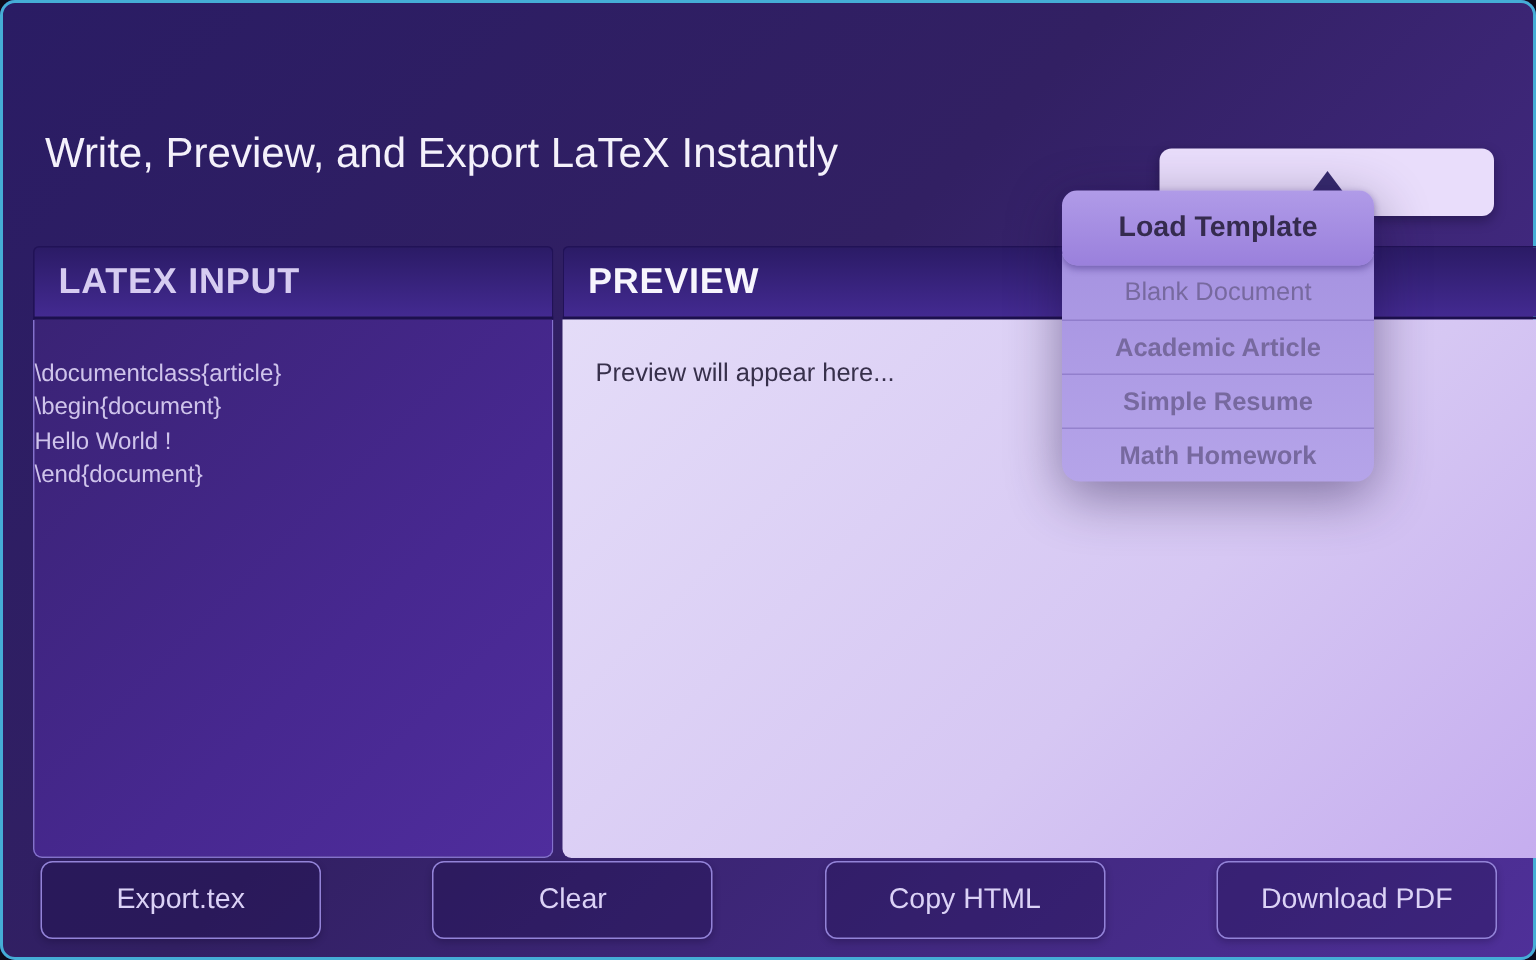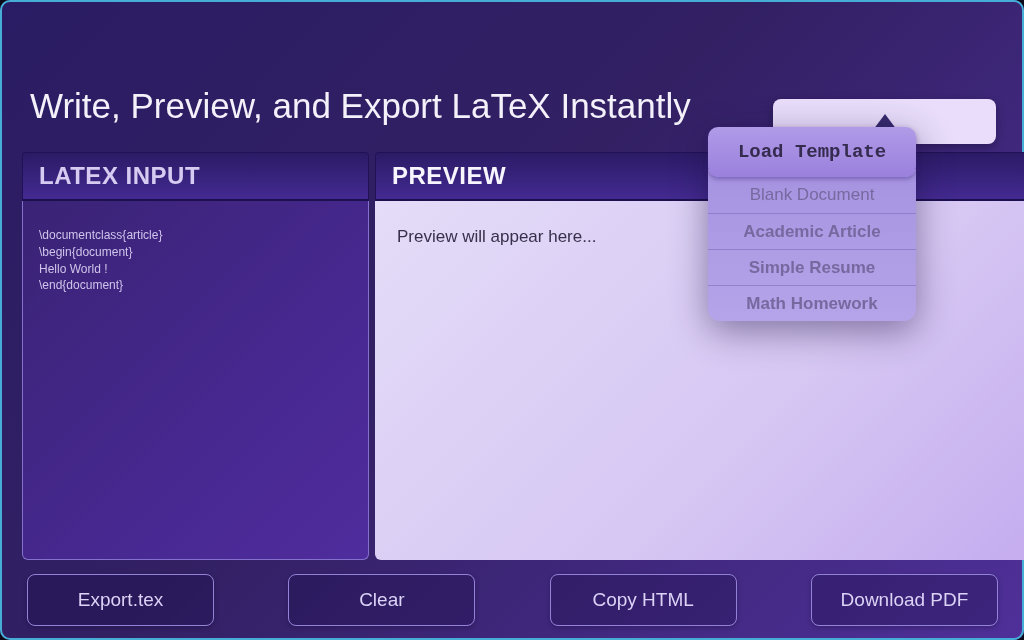--- a/index.html
+++ b/index.html
@@ -12,21 +12,21 @@
     box-shadow:inset 0 0 0 2px #45add6;
   }
 
   
   .page-title{
     position:absolute;left:30px;top:20px;margin:0;
     font-size:46px;font-weight:700;letter-spacing:-0.5px;color:#ffffff;
   }
   .page-subtitle{
     position:absolute;left:30px;top:86px;margin:0;
-    font-size:35px;font-weight:400;color:#f4f1fb;
+    font-size:28px;font-weight:400;color:#f4f1fb;
   }
 
   
   .load-templates-btn{
     position:absolute;left:773px;top:99px;width:223px;height:45px;
     display:flex;align-items:center;justify-content:center;gap:16px;
     background:#e9ddfb;border:none;border-radius:8px;cursor:pointer;
     box-shadow:0 3px 8px rgba(10,5,30,.35);
     font-size:20px;font-weight:600;color:#171129;z-index:5;
   }
@@ -37,54 +37,54 @@
   }
 
   
   .dropdown{position:absolute;left:708px;top:127px;width:208px;z-index:20;
     filter:drop-shadow(0 10px 18px rgba(25,12,60,.45));}
   .dd-header{
     position:relative;z-index:2;height:50px;border-radius:10px;
     display:flex;align-items:center;justify-content:center;
     background:linear-gradient(180deg,#b09be8 0%,#9a80dc 100%);
     box-shadow:0 2px 5px rgba(55,35,120,.45);
-    font-size:19px;font-weight:700;color:#352b4e;cursor:pointer;font-family:Liberation Mono, monospace;
+    font-size:19px;font-weight:700;color:#352b4e;cursor:pointer;
   }
   .dd-list{
     margin-top:-8px;padding-top:8px;border-radius:0 0 12px 12px;
     background:linear-gradient(180deg,#a693e1 0%,#b5a4e9 100%);
   }
   .dd-item{
     height:36px;display:flex;align-items:center;justify-content:center;
     font-size:17px;font-weight:500;color:#77699f;cursor:pointer;
   }
   .dd-item + .dd-item{border-top:1px solid rgba(104,86,168,.40);font-weight:bold;}
 
   
-  .panel{position:absolute;top:152px;}
+  .panel{position:absolute;top:164px;}
   .panel-left{left:22px;width:347px;height:408px;}
   .panel-right{left:375px;width:730px;height:408px;}
   .panel-header{
     height:49px;display:flex;align-items:center;padding:0 16px;
     background:linear-gradient(180deg,#2b1b66 0%,#432a91 100%);
     border:1px solid #211257;border-bottom:2px solid #1c104e;
     border-radius:4px 4px 0 0;
     font-size:24px;font-weight:600;letter-spacing:.5px;
   }
   .panel-left .panel-header{color:#d6ccf1;}
   .panel-right .panel-header{color:#f7f5fd;}
   .editor-body{
     height:359px;border:1px solid #8471cd;border-top:none;
     border-radius:0 0 6px 6px;
     background:linear-gradient(135deg,#3a2375 0%,#472890 60%,#4f2d9d 100%);
   }
   .editor-textarea{
     width:100%;height:100%;background:transparent;border:none;outline:none;
-    resize:none;padding:26px 16px 16px 16px;
-    color:#cfc4eb;font-size:12px;line-height:1.4;
+    resize:none;padding:26px 16px 16px 0;
+    color:#cfc4eb;font-size:16px;line-height:1.4;
     font-family:"Liberation Sans",sans-serif;
   }
   .preview-body{
     height:359px;border-radius:0 0 6px 6px;padding:26px 22px;
     background:linear-gradient(135deg,#e4dcf8 0%,#d6c7f3 55%,#c2a8ee 100%);
   }
   .preview-placeholder{margin:0;font-size:17px;color:#37304b;}
 
   
   .actions-row{

